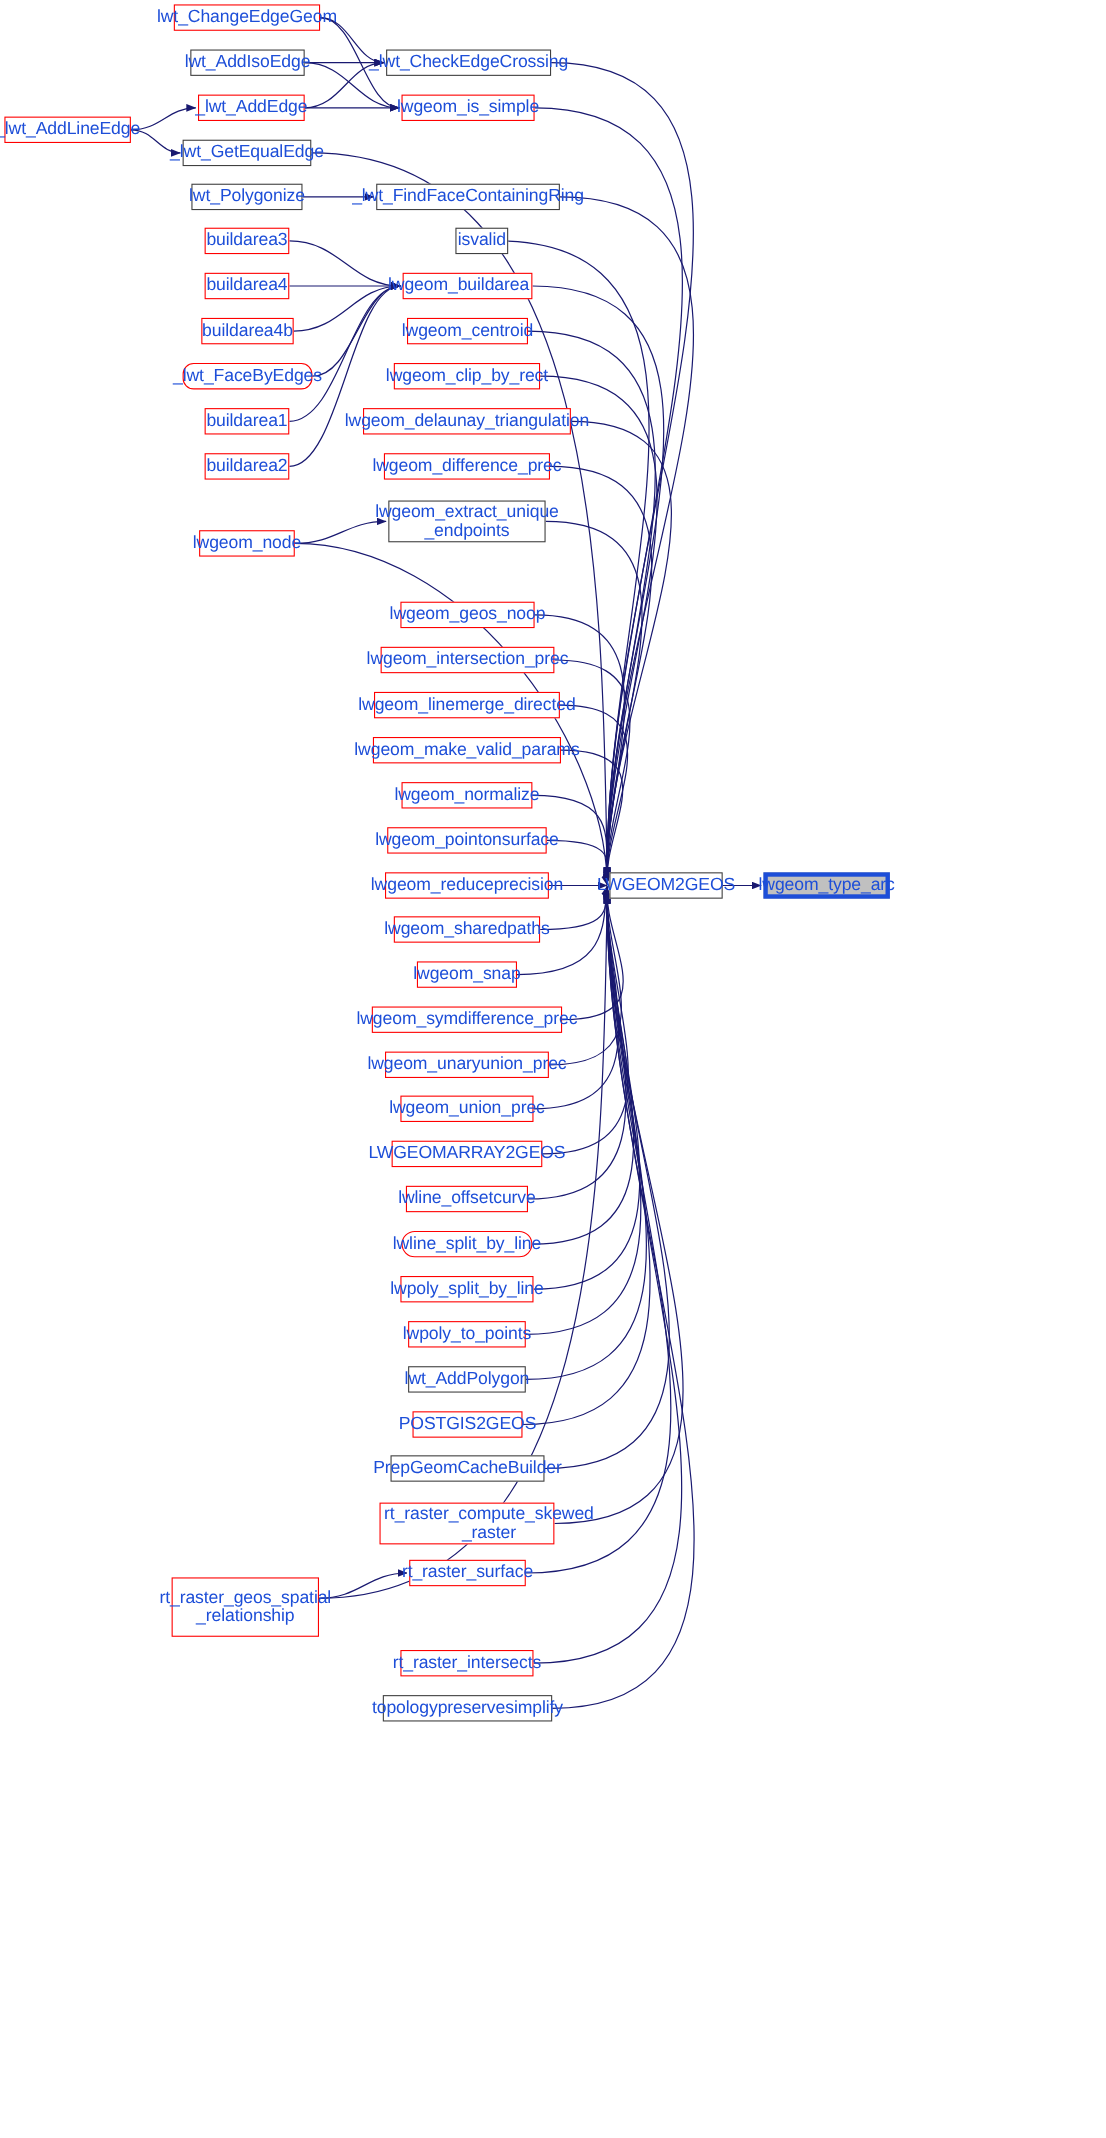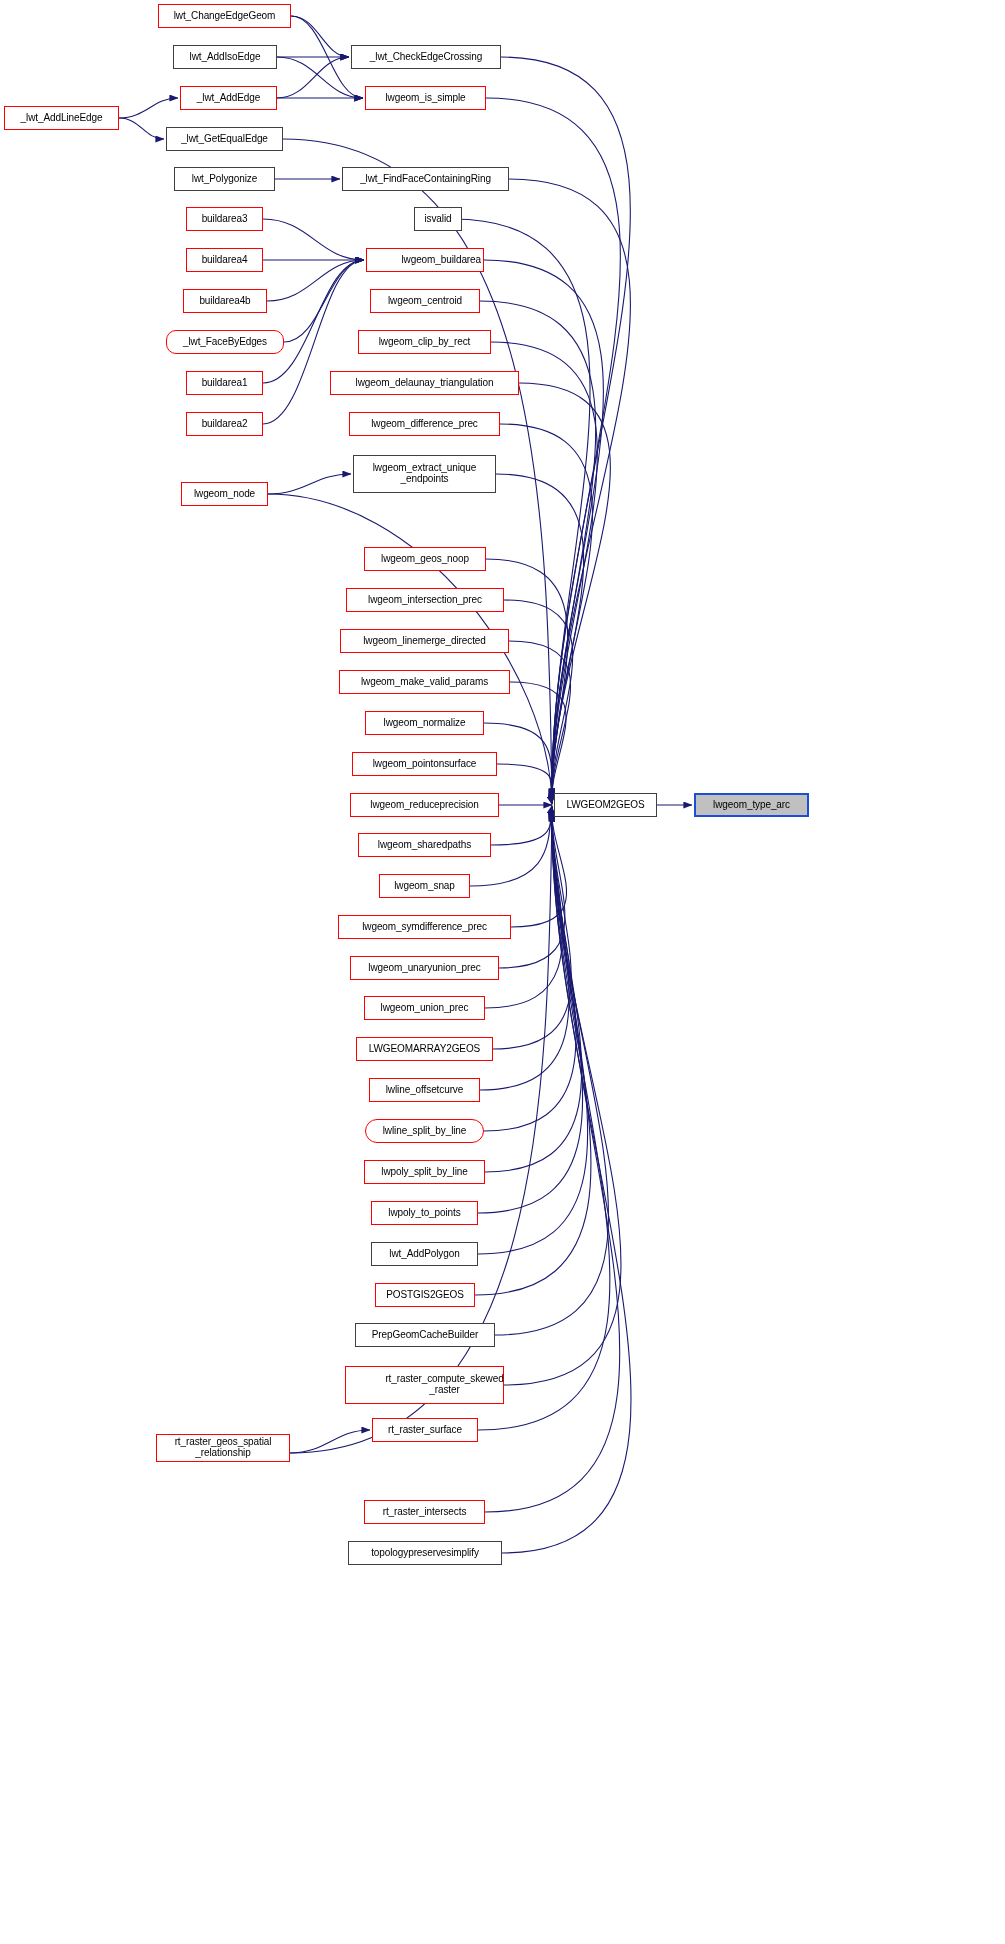--- a/index.html
+++ b/index.html
@@ -26,31 +26,31 @@
   }
   .node {
     position: absolute;
     box-sizing: border-box;
     background: #ffffff;
     border: 1px solid #ff0000;
     display: flex;
     align-items: center;
     justify-content: center;
     text-align: center;
-    font-size: 10px;
-    color: #000000;
+    font-size: 16px;
+    color: #1d4ed8;
     line-height: 1.08;
     white-space: pre;
     letter-spacing: -0.1px;
   }
   .node.black {
     border: 1px solid #404040;
   }
   .node.current {
-    border: 2px solid #1d4ed8;
+    border: 4px solid #1d4ed8;
     background: #c0c0c0;
     text-align: right;
   }
   .node-label {
     display: block;
     padding: 0 2px;
   }
 </style>
 </head>
 <body>
@@ -161,20 +161,20 @@
       <div class="node" style="left: 369px; top: 1078px; width: 111px; height: 24px;"><span class="node-label">lwline_offsetcurve</span></div>
       <div class="node" style="left: 365px; top: 1119px; width: 119px; height: 24px; border-radius: 12px;"><span class="node-label">lwline_split_by_line</span></div>
       <div class="node" style="left: 364px; top: 1160px; width: 121px; height: 24px;"><span class="node-label">lwpoly_split_by_line</span></div>
       <div class="node" style="left: 371px; top: 1201px; width: 107px; height: 24px;"><span class="node-label">lwpoly_to_points</span></div>
       <div class="node black" style="left: 371px; top: 1242px; width: 107px; height: 24px;"><span class="node-label">lwt_AddPolygon</span></div>
       <div class="node" style="left: 375px; top: 1283px; width: 100px; height: 24px;"><span class="node-label">POSTGIS2GEOS</span></div>
       <div class="node black" style="left: 355px; top: 1323px; width: 140px; height: 24px;"><span class="node-label">PrepGeomCacheBuilder</span></div>
       <div class="node" style="left: 345px; top: 1366px; width: 159px; height: 38px; padding-left: 40px;"><span class="node-label">rt_raster_compute_skewed
 _raster</span></div>
       <div class="node" style="left: 372px; top: 1418px; width: 106px; height: 24px;"><span class="node-label">rt_raster_surface</span></div>
-      <div class="node" style="left: 156px; top: 1434px; width: 134px; height: 28px;"><span class="node-label">rt_raster_geos_spatial
+      <div class="node" style="left: 156px; top: 1434px; width: 134px; height: 54px;"><span class="node-label">rt_raster_geos_spatial
 _relationship</span></div>
       <div class="node" style="left: 364px; top: 1500px; width: 121px; height: 24px;"><span class="node-label">rt_raster_intersects</span></div>
       <div class="node black" style="left: 348px; top: 1541px; width: 154px; height: 24px;"><span class="node-label">topologypreservesimplify</span></div>
       <div class="node black" style="left: 554px; top: 793px; width: 103px; height: 24px;"><span class="node-label">LWGEOM2GEOS</span></div>
       <div class="node current" style="left: 694px; top: 793px; width: 115px; height: 24px;"><span class="node-label">lwgeom_type_arc</span></div>
     </div>
 </div>
 
 </body></html>

